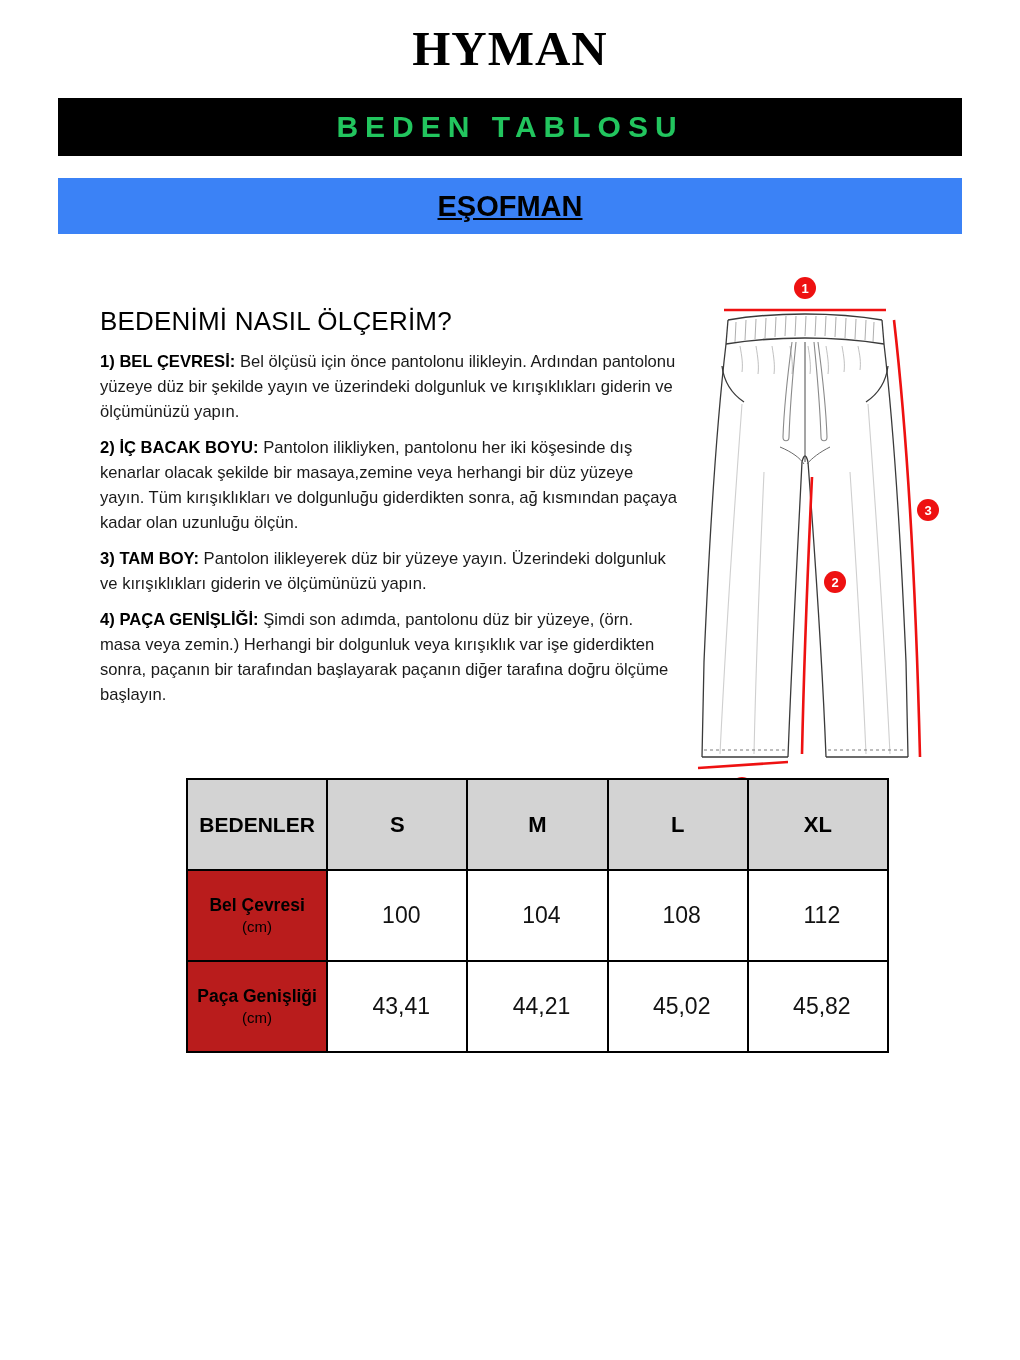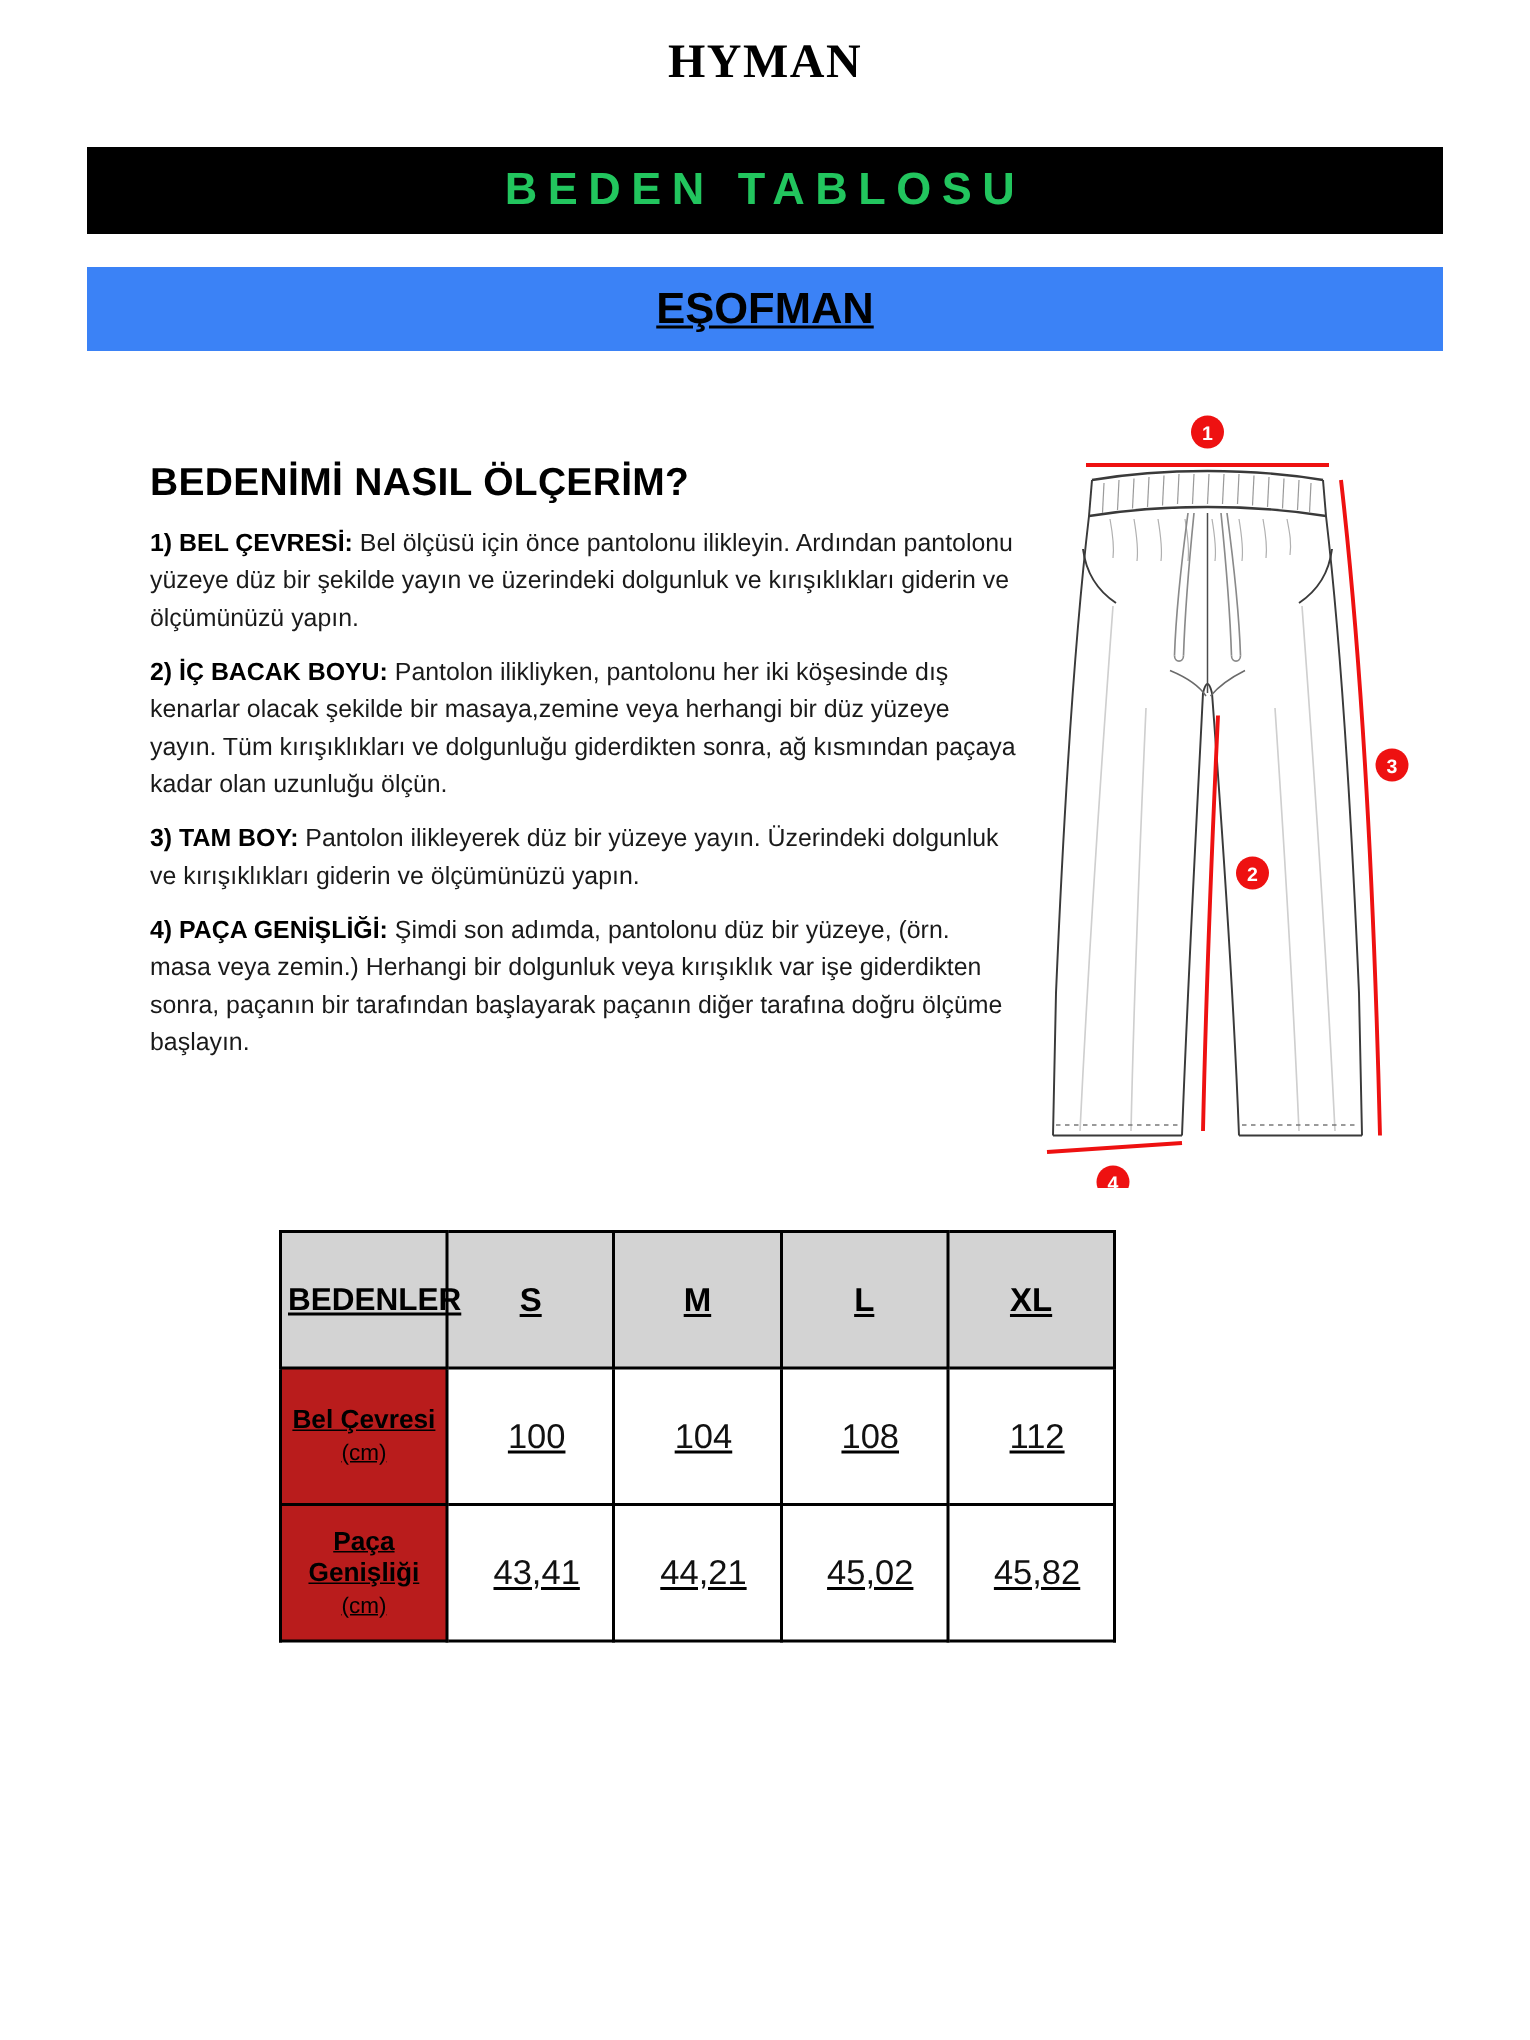--- a/index.html
+++ b/index.html
@@ -19,21 +19,21 @@
 
   
   .brand {
     position: absolute;
     top: 24px;
     left: 0;
     width: 1020px;
     text-align: center;
     font-family: "Liberation Serif", serif;
     font-weight: bold;
-    font-size: 32px;
+    font-size: 49px;
     letter-spacing: 1px;
     color: #000000;
     line-height: 1;
   }
 
   
   .title-bar {
     position: absolute;
     top: 98px;
     left: 58px;
@@ -73,21 +73,21 @@
 
   
   .instructions {
     position: absolute;
     top: 306px;
     left: 100px;
     width: 578px;
   }
   .instr-heading {
     font-size: 26px;
-    font-weight: bold;
+    font-weight: normal;
     color: #000000;
     letter-spacing: 0.2px;
     margin-bottom: 12px;
   }
   .instr-item {
     font-size: 16.6px;
     line-height: 25px;
     color: #1a1a1a;
     margin-bottom: 11px;
     text-align: left;
@@ -100,26 +100,25 @@
     top: 262px;
     left: 680px;
     width: 290px;
     height: 530px;
   }
   .figure svg { display: block; }
 
   
   .size-table {
     position: absolute;
-    top: 820px;
+    top: 778px;
     left: 186px;
-    width: 558px;
+    width: 703px;
     border-collapse: collapse;
     table-layout: fixed;
-    text-decoration: underline;
   }
   .size-table td, .size-table th {
     border: 2px solid #000000;
     text-align: center;
     vertical-align: middle;
     height: 91px;
     padding: 2px 4px;
   }
   .size-table .lbl {
     background: #b91c1c;

